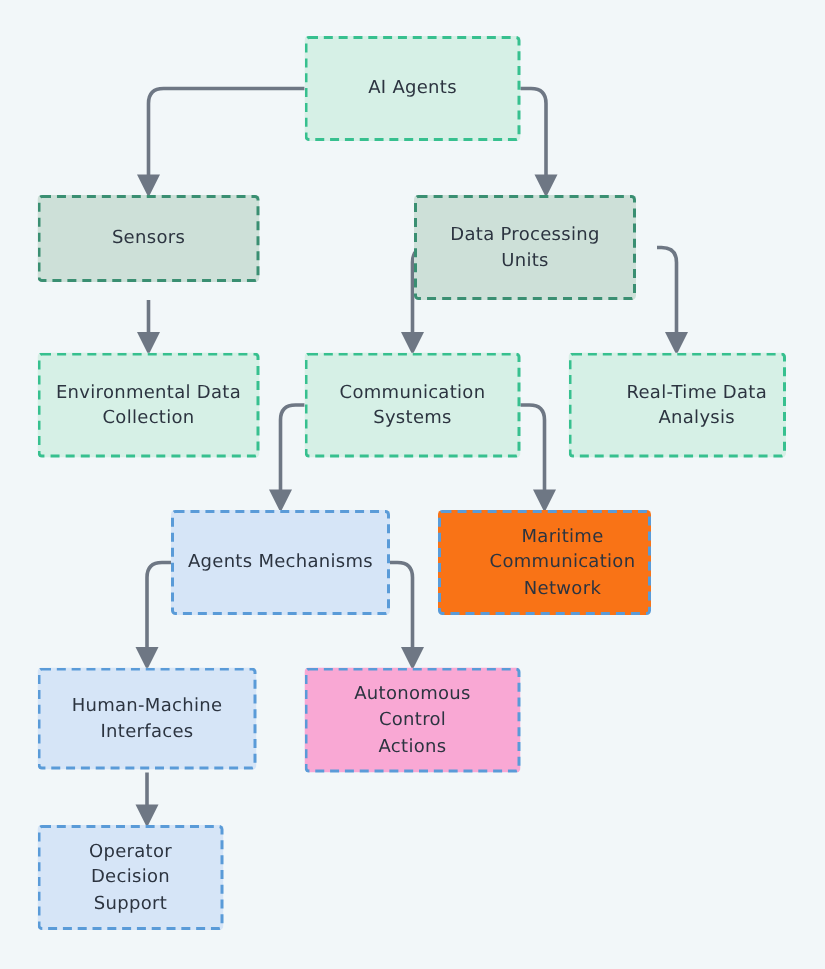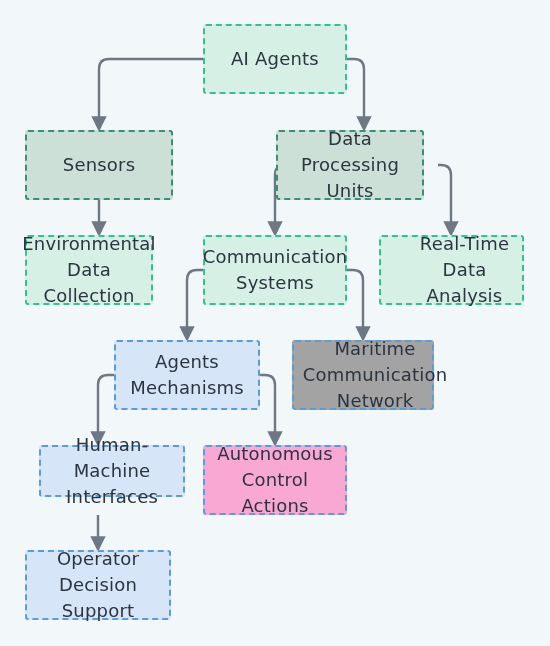--- a/index.html
+++ b/index.html
@@ -24,21 +24,21 @@
     width: 550px;
     height: 646px;
   }
   .node {
     position: absolute;
     box-sizing: border-box;
     display: flex;
     align-items: center;
     justify-content: center;
     text-align: center;
-    font-size: 18px;
+    font-size: 12px;
     line-height: 1.45;
     letter-spacing: 0.2px;
     color: #2c3440;
     border-width: 2px;
     border-style: dashed;
     border-radius: 3px;
     z-index: 2;
   }
   .node .lbl {
     display: block;
@@ -82,54 +82,54 @@
         <path d="M 114 375 L 108 375 Q 98 375 98 385 L 98 439" fill="none" stroke="#6e7784" stroke-width="2.4" stroke-linecap="butt" marker-end="url(#arrowhead)"></path>
         <path d="M 260 375 L 265 375 Q 275 375 275 385 L 275 439" fill="none" stroke="#6e7784" stroke-width="2.4" stroke-linecap="butt" marker-end="url(#arrowhead)"></path>
         <path d="M 98 515 L 98 544" fill="none" stroke="#6e7784" stroke-width="2.4" stroke-linecap="butt" marker-end="url(#arrowhead)"></path>
       </g>
   </svg>
 
   <div id="nodes">
       <div class="node n-green" style="left: 203px; top: 24px; width: 144px; height: 70px; background: rgb(214, 240, 230); border-color: rgb(55, 192, 143);">
         <span class="lbl">AI Agents</span>
       </div>
-      <div class="node n-green-dark" style="left: 25px; top: 130px; width: 148px; height: 70px; background: rgb(205, 224, 216); border-color: rgb(58, 143, 114);">
+      <div class="node n-green-dark" style="left: 25px; top: 130px; width: 148px; height: 58px; background: rgb(205, 224, 216); border-color: rgb(58, 143, 114);">
         <span class="lbl">Sensors</span>
       </div>
       <div class="node n-green-dark" style="left: 276px; top: 130px; width: 148px; height: 70px; background: rgb(205, 224, 216); border-color: rgb(58, 143, 114);">
         <span class="lbl">Data Processing
 Units</span>
       </div>
-      <div class="node n-green" style="left: 25px; top: 235px; width: 128px; height: 70px; background: rgb(214, 240, 230); border-color: rgb(55, 192, 143); text-align: center;">
+      <div class="node n-green" style="left: 25px; top: 235px; width: 148px; height: 70px; background: rgb(214, 240, 230); border-color: rgb(55, 192, 143); text-align: center;">
         <span class="lbl">Environmental Data
 Collection</span>
       </div>
       <div class="node n-green" style="left: 203px; top: 235px; width: 144px; height: 70px; background: rgb(214, 240, 230); border-color: rgb(55, 192, 143);">
         <span class="lbl">Communication
 Systems</span>
       </div>
       <div class="node n-green" style="left: 379px; top: 235px; width: 145px; height: 70px; background: rgb(214, 240, 230); border-color: rgb(55, 192, 143); padding-left: 26px;">
         <span class="lbl">Real-Time Data
 Analysis</span>
       </div>
       <div class="node n-blue" style="left: 114px; top: 340px; width: 146px; height: 70px; background: rgb(214, 229, 247); border-color: rgb(90, 155, 216);">
         <span class="lbl">Agents Mechanisms</span>
       </div>
-      <div class="node n-blue" style="left: 292px; top: 340px; width: 142px; height: 70px; background: #a3a3a3; border-color: rgb(90, 155, 216); padding-left: 24px;">
+      <div class="node n-blue" style="left: 292px; top: 340px; width: 142px; height: 70px; background: #f97316; border-color: rgb(90, 155, 216); padding-left: 24px;">
         <span class="lbl">Maritime
 Communication
 Network</span>
       </div>
-      <div class="node n-blue" style="left: 25px; top: 445px; width: 146px; height: 52px; background: rgb(214, 229, 247); border-color: rgb(90, 155, 216); margin-left: 14px;">
+      <div class="node n-blue" style="left: 25px; top: 445px; width: 146px; height: 68px; background: rgb(214, 229, 247); border-color: rgb(90, 155, 216);">
         <span class="lbl">Human-Machine
 Interfaces</span>
       </div>
       <div class="node n-blue" style="left: 203px; top: 445px; width: 144px; height: 70px; background: #f9a8d4; border-color: rgb(90, 155, 216);">
         <span class="lbl">Autonomous Control
 Actions</span>
       </div>
-      <div class="node n-blue" style="left: 25px; top: 550px; width: 146px; height: 70px; background: rgb(214, 229, 247); border-color: rgb(90, 155, 216);">
+      <div class="node n-blue" style="left: 25px; top: 550px; width: 124px; height: 70px; background: rgb(214, 229, 247); border-color: rgb(90, 155, 216);">
         <span class="lbl">Operator Decision
 Support</span>
       </div>
     </div>
 
 </div>
 
 </body></html>

